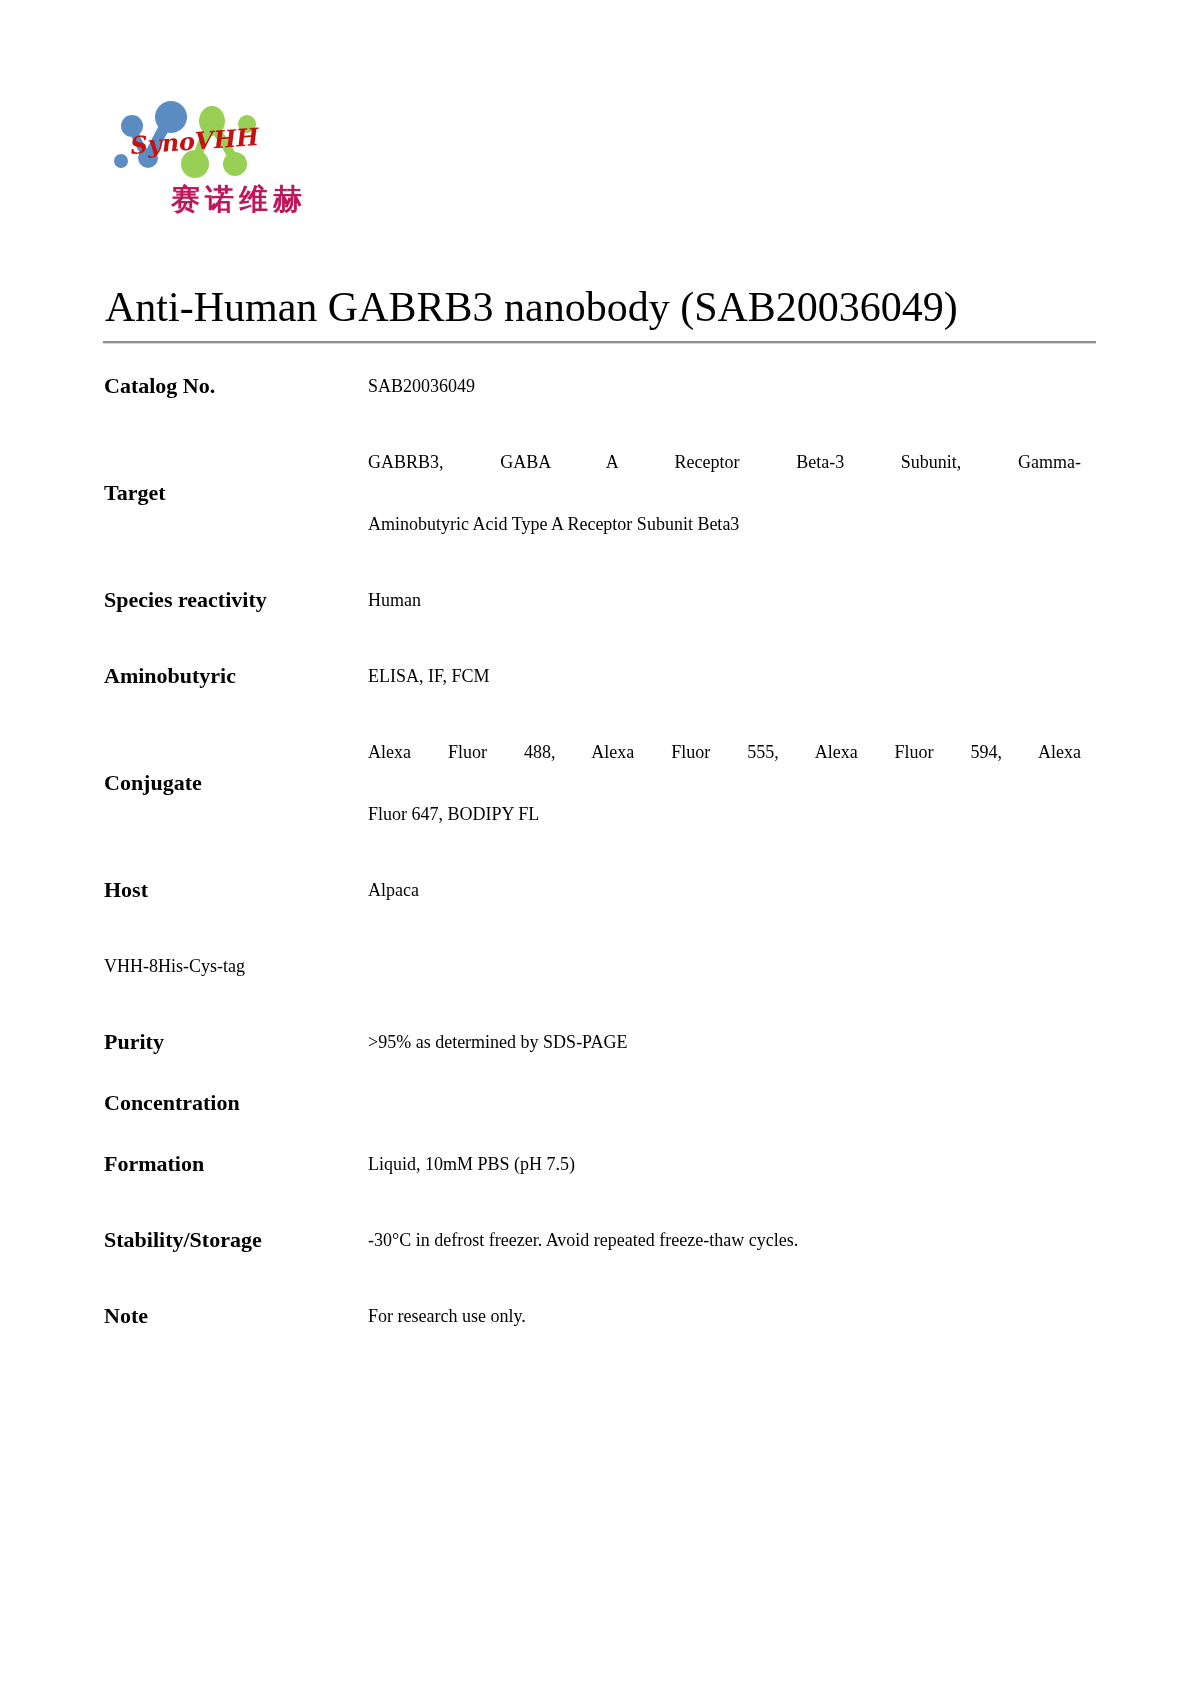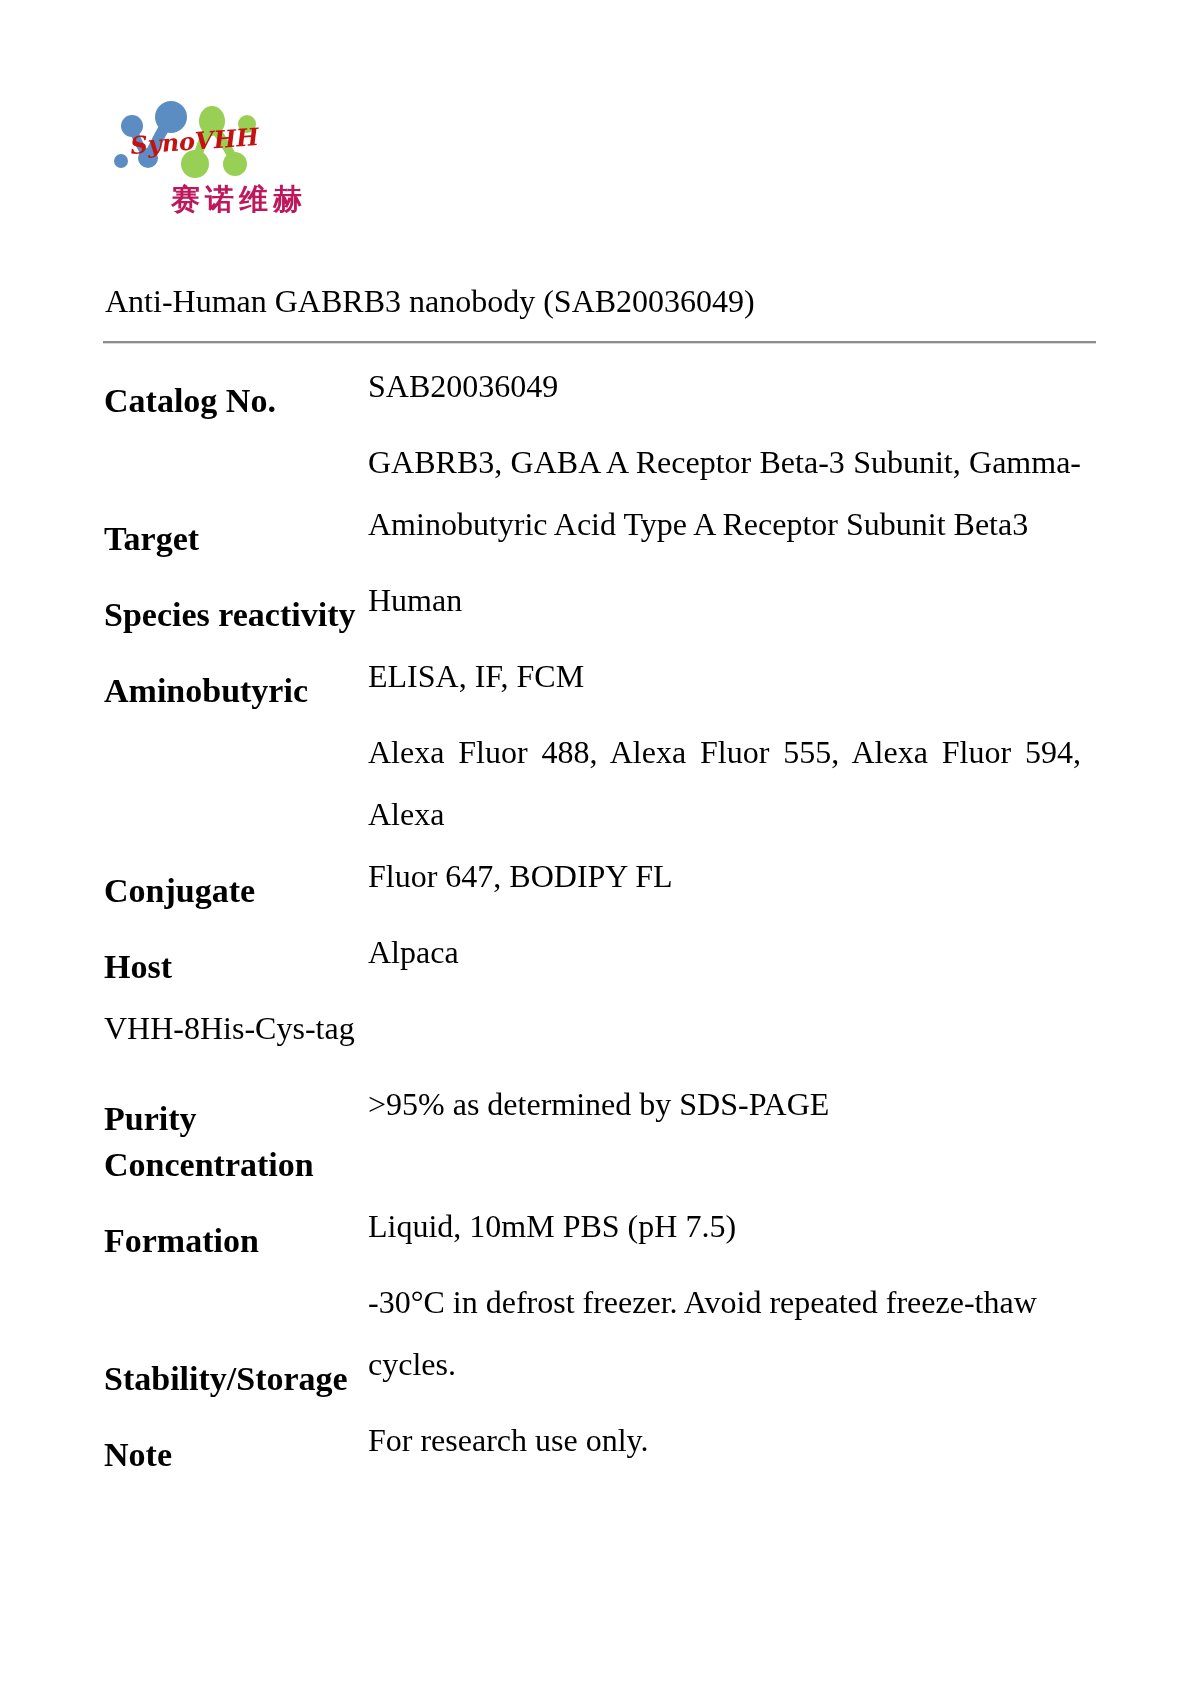--- a/index.html
+++ b/index.html
@@ -32,21 +32,21 @@
     letter-spacing: 5px;
     white-space: nowrap;
     color: #be185d;
     margin-left: 45px;
   }
 
   
   .title {
     position: absolute;
     left: 105px; top: 283px;
-    font-size: 32px;
+    font-size: 42px;
     font-weight: 400;
     white-space: nowrap;
   }
   .rule {
     position: absolute;
     left: 103px; top: 341px;
     width: 993px; height: 2px;
     background: #8e8e8e;
     border-bottom: 1px solid #d8d8d8;
   }
@@ -58,29 +58,29 @@
     width: 977px;
   }
   .trow {
     display: flex;
     margin-bottom: 14px;
   }
   .tlabel {
     flex: 0 0 264px;
     width: 264px;
     font-weight: 700;
-    font-size: 34px;
+    font-size: 22px;
     line-height: 62px;
     display: flex;
-    align-items: flex-end;
+    align-items: center;
   }
   .tlabel span { line-height: 32px; }
   .tvalue {
     flex: 1 1 auto;
-    font-size: 32px;
+    font-size: 18px;
     line-height: 62px;
   }
   .vline { display: block; }
   .vline.stretch {
     text-align: justify;
     text-align-last: justify;
   }
 </style>
 </head>
 <body>

